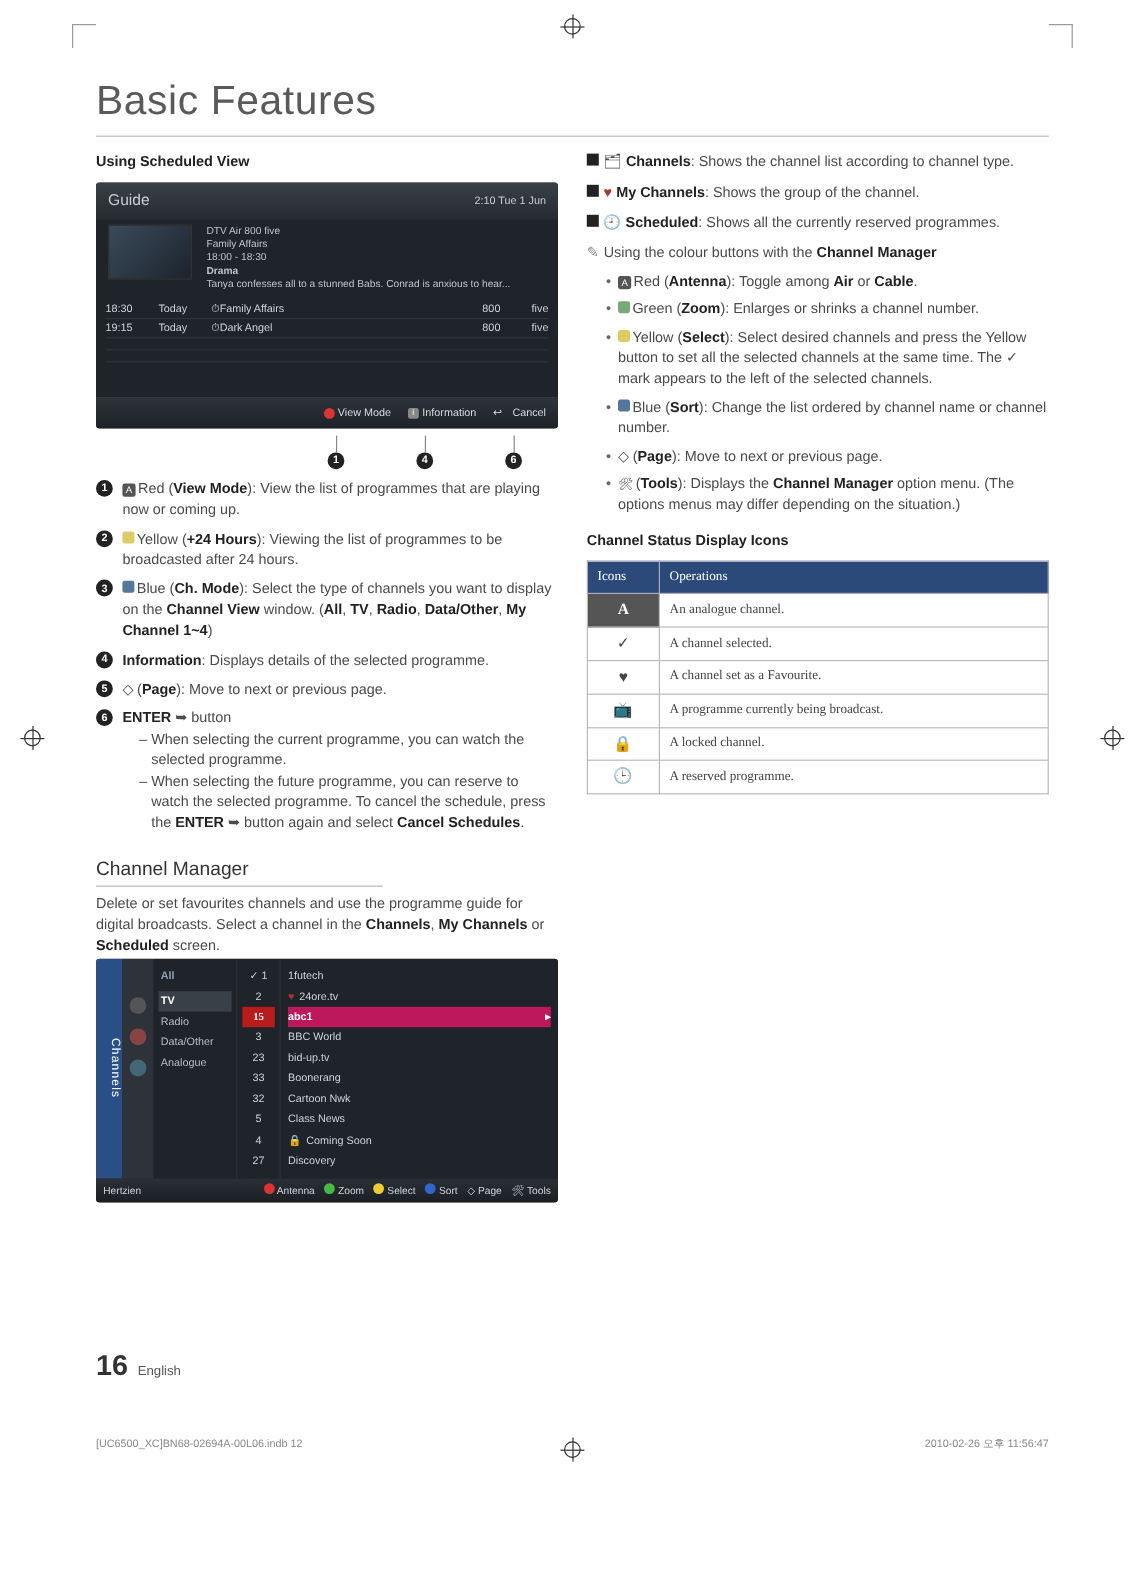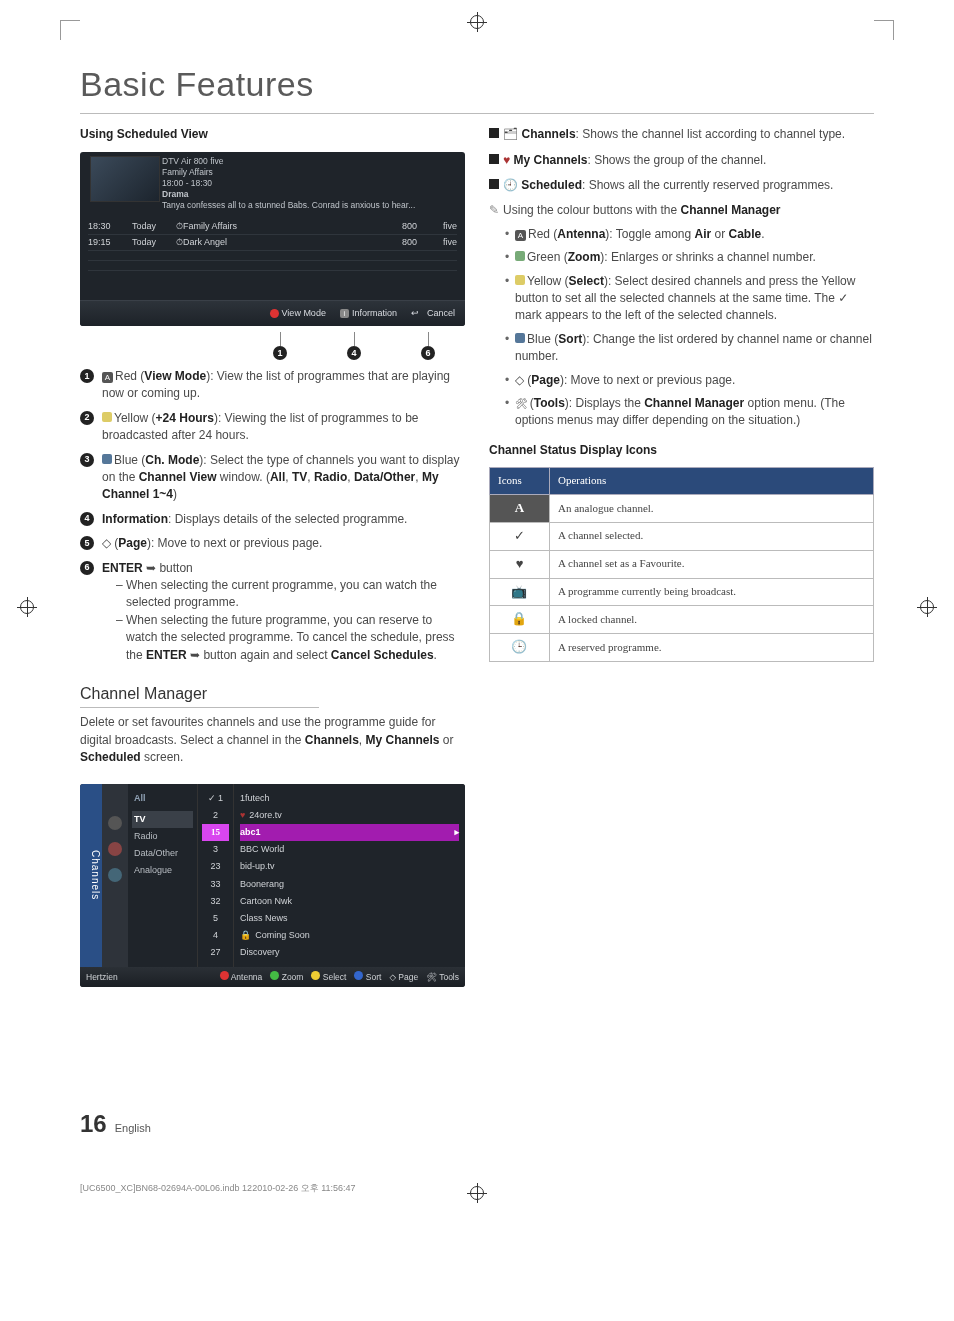--- a/index.html
+++ b/index.html
@@ -34,21 +34,21 @@
     margin-bottom: 4px;
     letter-spacing: 0.5px;
   }
   .rule { border-bottom: 1px solid #bbb; margin-bottom: 12px; }
   .columns { display:flex; gap:24px; }
   .col { flex:1; min-width:0; }
   .section-bold { color:#222; font-weight:bold; font-size:12px; margin-bottom:8px; }
   
   .guide-box { width:100%; background:#1f242a; color:#cfd2d6; font-size:9px; border-radius:3px; overflow:hidden; margin-bottom:10px;}
   .guide-top { background: linear-gradient(#3a4048,#262b31); padding:6px 10px; display:flex; justify-content:space-between; align-items:center; color:#c8ccd1; font-size:13px;}
-  .guide-info { display:flex; padding:4px 10px 6px 10px; gap:2px;}
+  .guide-info { display:flex; padding:4px 10px 6px 10px; gap:12px;}
   .thumb { width:70px; height:46px; background:linear-gradient(135deg,#3b4a5a,#1c242d); border:1px solid #333;}
   .guide-meta { font-size:8.5px; line-height:1.3; color:#bfc4ca;}
   .guide-tab { background:#2b3138; color:#9aa0a7; font-size:9px; padding:2px 10px;}
   .guide-list { padding:2px 8px 20px 8px; }
   .guide-row { display:flex; gap:10px; padding:1px 0; font-size:9px;}
   .gr-t{width:34px;} .gr-d{width:34px;} .gr-n{flex:1;} .gr-c{width:40px;text-align:right;} .gr-s{width:30px;text-align:right;}
   .guide-row + .guide-row { border-top:1px solid #2f353c;}
   .guide-bar { background:linear-gradient(#2d333a,#1d2228); padding:6px 10px; display:flex; gap:14px; justify-content:flex-end; align-items:center; font-size:9px; color:#d8dbe0; border-top:1px solid #3a4048;}
   .kbtn{display:inline-flex;align-items:center;gap:3px;}
   .dot{width:9px;height:9px;border-radius:50%;display:inline-block;}
@@ -70,24 +70,24 @@
   .cm-body{display:flex;}
   .cm-side{width:22px;background:#2a4f86;color:#fff;writing-mode:vertical-rl;text-orientation:mixed;text-align:center;padding:8px 0;font-size:10px;letter-spacing:1px;}
   .cm-icons{width:26px;background:#2e333a;display:flex;flex-direction:column;align-items:center;padding-top:32px;gap:12px;}
   .cm-icons .ic{width:14px;height:14px;background:#555;border-radius:50%;}
   .cm-cats{width:70px;background:#1f242a;padding:6px 4px;font-size:9px;color:#b8bdc3;border-right:1px solid #333;}
   .cm-cats div{padding:2px 2px;}
   .cm-cats .hdr{color:#8fa0b3;font-weight:bold;}
   .cm-cats .sel{background:#3a4048;}
   .cm-nums{width:36px;background:#1f242a;padding:6px 4px;font-size:9px;text-align:center;border-right:1px solid #333;}
   .cm-nums div{padding:2px 0;}
-  .cm-nums .selrow{background:#d946ef;font-family:Liberation Serif, serif;}
+  .cm-nums .selrow{background:#b91c1c;font-family:Liberation Serif, serif;}
   .cm-names{flex:1;background:#1f242a;padding:6px 6px;font-size:9px;}
   .cm-names .row{display:flex;align-items:center;gap:4px;padding:2px 0;}
-  .cm-names .selrow{background:#a21caf;}
+  .cm-names .selrow{background:#be185d;}
   .cm-foot{background:linear-gradient(#2b3036,#1b1f24);padding:4px 6px;display:flex;gap:8px;align-items:center;font-size:8.5px;}
   .hrt{color:#a33;}
   
   .blk { display:flex; gap:4px; margin-bottom:8px;}
   .sqblk{min-width:10px;width:10px;height:10px;background:#222;margin-top:2px;}
   .note-ico::before{content:"✎";color:#888;margin-right:4px;}
   .tiny-a{display:inline-block;width:11px;height:11px;background:#555;color:#fff;font-size:8px;text-align:center;line-height:11px;border-radius:2px;margin-right:2px;}
   .tiny-b{display:inline-block;width:10px;height:10px;background:#7a7;border-radius:2px;margin-right:2px;}
   .tiny-c{display:inline-block;width:10px;height:10px;background:#dc6;border-radius:2px;margin-right:2px;}
   .tiny-d{display:inline-block;width:10px;height:10px;background:#579;border-radius:2px;margin-right:2px;}
@@ -98,41 +98,45 @@
   ul.bul li::before{content:"•";position:absolute;left:0;color:#666;}
   
   table.status{width:100%;border-collapse:collapse;margin-top:6px;font-size:11px;font-family:Liberation Serif, serif;}
   table.status th{background:#2b4a7a;color:#fff;font-weight:normal;text-align:left;padding:5px 8px;border:1px solid #aab;}
   table.status td{padding:4px 8px;border:1px solid #bbb;color:#444;}
   table.status td.ic{text-align:center;width:60px;font-size:13px;}
   
   .pgfoot{position:relative;margin-top:120px;display:flex;align-items:baseline;gap:8px;}
   .pgnum{font-size:24px;font-weight:bold;color:#333;}
   .pglang{font-size:11px;color:#555;}
-  .meta-foot{display:flex;font-size:9px;color:#888;margin-top:40px;}
+  .meta-foot{display:flex;justify-content:space-between;font-size:9px;color:#888;margin-top:40px;}
 </style>
 </head>
 <body>
 
 <div class="crop-tl"></div>
 <div class="crop-tr"></div>
 <div class="reg"></div>
 <div class="reg side-l"></div>
 <div class="reg side-r"></div>
 <div class="reg bot"></div>
 
 <h1 class="page-title">Basic Features</h1>
 <div class="rule"></div>
 
 <div class="columns">
 
   <div class="col">
     <div class="section-bold">Using Scheduled View</div>
 
     <div class="guide-box">
+      <div class="guide-top">
+        <span>Guide</span>
+        <span style="font-size:9px;">2:10 Tue 1 Jun</span>
+      </div>
       <div class="guide-info">
         <div class="thumb"></div>
         <div class="guide-meta">
           <div>DTV Air 800 five</div>
           <div>Family Affairs</div>
           <div>18:00 - 18:30</div>
           <div style="font-weight:bold">Drama</div>
           <div>Tanya confesses all to a stunned Babs. Conrad is anxious to hear...</div>
         </div>
       </div>
@@ -208,21 +212,21 @@
         <div>
           <div><span class="bd">ENTER</span> <span>➥</span><span> button</span></div>
           <div class="dash">– <span>When selecting the current programme, you can watch the selected programme.</span></div>
           <div class="dash">– <span>When selecting the future programme, you can reserve to watch the selected programme. To cancel the schedule, press the </span><span class="bd">ENTER</span> <span>➥</span><span> button again and select </span><span class="bd">Cancel Schedules</span><span>.</span></div>
         </div>
       </div>
     </div>
 
     <div class="h2">Channel Manager</div>
     <div class="h2-rule"></div>
-    <p style="margin-bottom:18px">
+    <p style="margin-bottom:2px">
       <span>Delete or set favourites channels and use the programme guide for digital broadcasts. Select a channel in the </span><span class="bd">Channels</span><span>, </span><span class="bd">My Channels</span><span> or </span><span class="bd">Scheduled</span><span> screen.</span>
     </p>
 
     <div class="cm-box">
       <div class="cm-body">
         <div class="cm-side">Channels</div>
         <div class="cm-icons">
           <div class="ic"></div>
           <div class="ic" style="background:#844"></div>
           <div class="ic" style="background:#467"></div>

